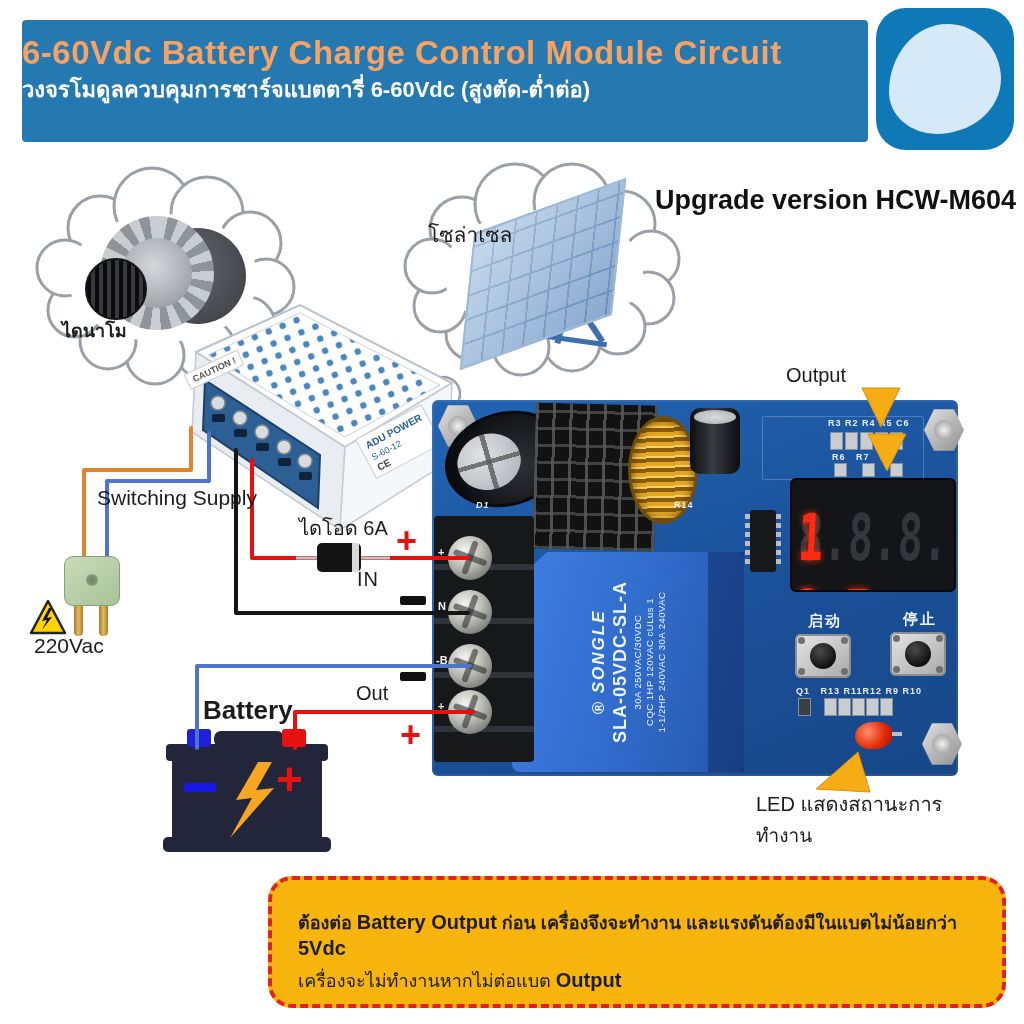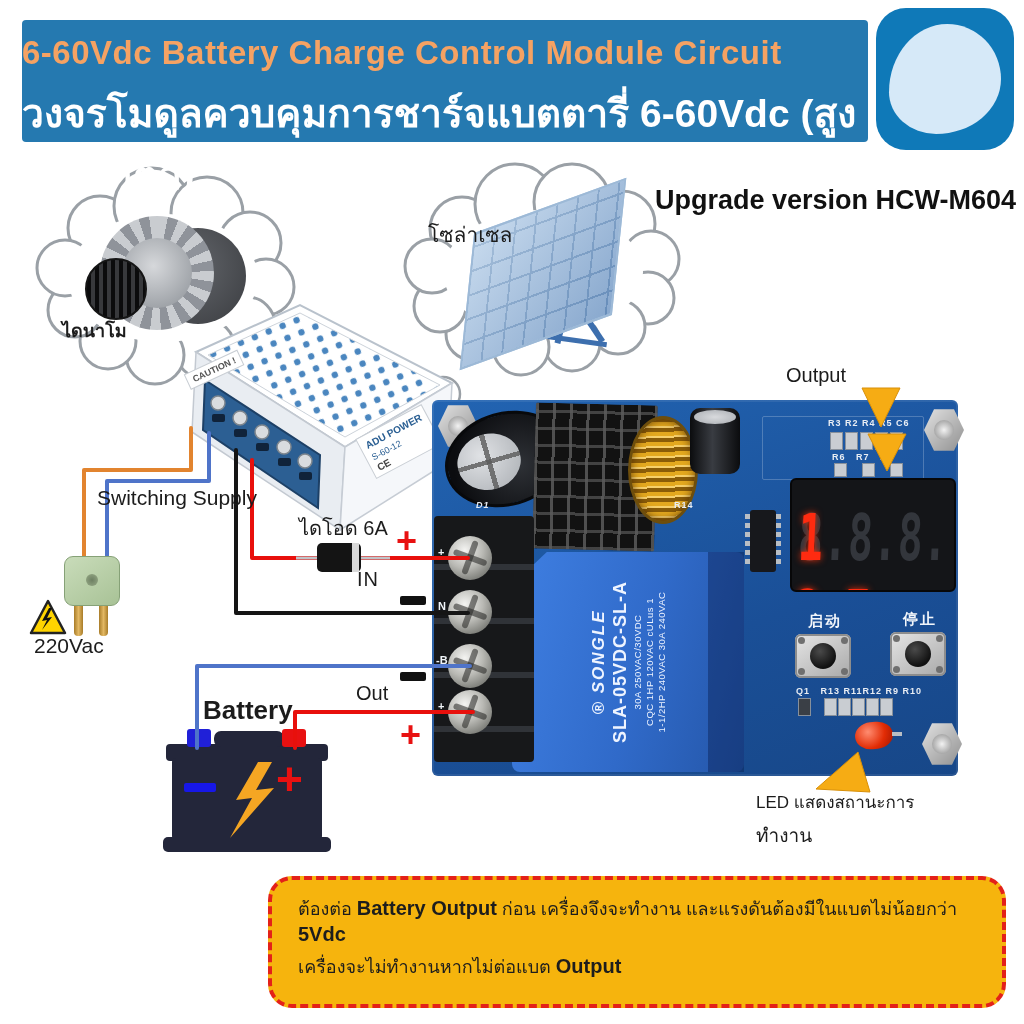--- a/index.html
+++ b/index.html
@@ -6,21 +6,21 @@
   #stage{position:relative;width:1024px;height:1024px;background:#ffffff;overflow:hidden;
          font-family:"Liberation Sans","DejaVu Sans",sans-serif;}
   .abs{position:absolute;}
   .lbl{position:absolute;color:#1c1c1c;white-space:nowrap;z-index:50;}
   .pre{white-space:pre;}
 
   
   .banner{left:22px;top:20px;width:846px;height:122px;background:#2579b0;border-radius:4px;
           text-align:left;z-index:5;}
   .banner-title{margin-top:14px;font-size:33px;font-weight:bold;color:#f5a263;letter-spacing:.5px;}
-  .banner-sub{margin-top:10px;font-size:39px;font-weight:bold;color:#ffffff;}
+  .banner-sub{margin-top:0;font-size:22px;font-weight:bold;color:#ffffff;}
   .logo{left:876px;top:8px;width:138px;height:142px;background:#0f79b8;border-radius:30px;z-index:5;}
   .logo-blob{position:absolute;left:13px;top:16px;right:13px;bottom:16px;background:#d6e9f8;
              border-radius:52% 48% 58% 42% / 62% 50% 50% 38%;}
   .logo-text{position:absolute;left:0;right:0;top:44px;text-align:center;
              font-size:42px;font-weight:bold;color:#4d4f52;letter-spacing:1px;}
   .version{left:600px;top:185px;width:416px;text-align:right;font-size:27px;font-weight:bold;color:#111;z-index:50;}
 
   
   .dyn-back{border-radius:50%;background:radial-gradient(circle at 40% 40%,#63666b,#3a3c40);}
   .dyn-body{border-radius:50%;background:repeating-conic-gradient(#c9ccd0 0 11deg,#8f939a 11deg 22deg);}
@@ -119,21 +119,21 @@
   .relay-model{font-size:18px;font-weight:bold;letter-spacing:1px;}
   .relay-small{font-size:9.5px;letter-spacing:.5px;}
 
   .bar-minus{position:absolute;background:#111;border-radius:2px;z-index:50;}
   .sym-plus{position:absolute;font-size:36px;font-weight:bold;color:#e81111;z-index:50;}
 
   
   .notice{left:268px;top:876px;width:738px;height:132px;background:#f6b40d;border:4px dashed #e32119;
           border-radius:24px;z-index:50;padding:14px 26px;box-sizing:border-box;color:#1d1d1d;}
   .notice-l1{font-size:20px;font-weight:bold;margin-top:4px;}
-  .notice-l2{font-size:18px;}
+  .notice-l2{font-size:18px;margin-top:14px;font-weight:bold;}
   .notice-l3{font-size:18px;margin-top:6px;}
   .notice b{font-size:20px;}
   svg{position:absolute;left:0;top:0;}
 </style>
 </head>
 <body>
 
 <div id="stage">
 
   <svg width="1024" height="1024" style="z-index:1">
@@ -374,21 +374,21 @@
   <div class="lbl" style="left:34px;top:634px;font-size:21px;">220Vac</div>
   <div class="lbl" style="left:299px;top:512px;font-size:20px;">ไดโอด 6A</div>
   <div class="lbl" style="left:357px;top:568px;font-size:20px;letter-spacing:1px;">IN</div>
   <div class="sym-plus" style="left:396px;top:520px;">+</div>
   <div class="bar-minus" style="left:400px;top:596px;width:26px;height:9px;"></div>
   <div class="lbl" style="left:356px;top:682px;font-size:20px;">Out</div>
   <div class="bar-minus" style="left:400px;top:672px;width:26px;height:9px;"></div>
   <div class="sym-plus" style="left:400px;top:714px;">+</div>
 
   <div class="lbl" style="left:786px;top:364px;font-size:20px;">Output</div>
-  <div class="lbl" style="left:756px;top:788px;font-size:17px;">LED แสดงสถานะการ</div>
+  <div class="lbl" style="left:756px;top:788px;font-size:20px;">LED แสดงสถานะการ</div>
   <div class="lbl" style="left:756px;top:820px;font-size:19px;">ทำงาน</div>
 
   <div class="abs notice">
     <div class="notice-l2">
       <span>ต้องต่อ </span><b>Battery Output</b><span> ก่อน เครื่องจึงจะทำงาน และแรงดันต้องมีในแบตไม่น้อยกว่า </span><b>5Vdc</b>
     </div>
     <div class="notice-l3">
       <span>เครื่องจะไม่ทำงานหากไม่ต่อแบต </span><b>Output</b>
     </div>
   </div>

